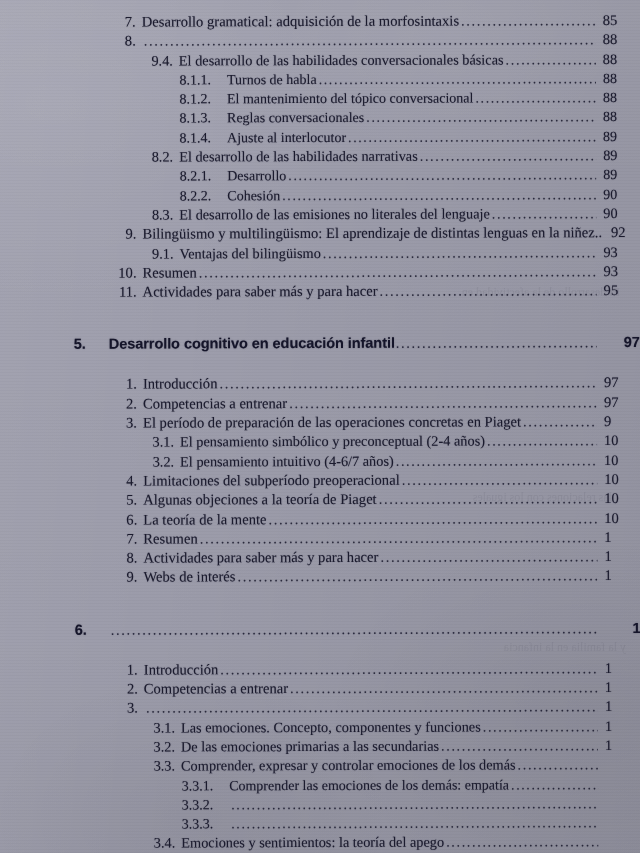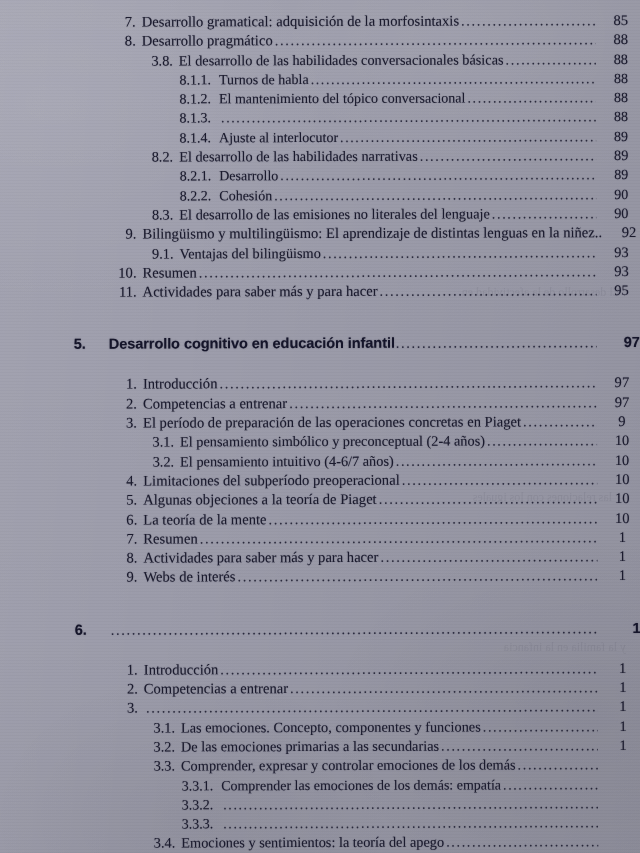--- a/index.html
+++ b/index.html
@@ -82,36 +82,36 @@
     white-space: nowrap;
     letter-spacing: 1.6px;
     margin: 0 1px 0 2px;
     opacity: 0.88;
   }
   .leader::after {
     content: "......................................................................................................................................................................";
   }
   .page {
     flex: 0 0 auto;
-    text-align: center;
+    text-align: left;
     white-space: nowrap;
     padding-left: 6px;
   }
 
   
   .lvl1 { padding-left: 118px; font-size: 14.6px; line-height: 19.3px; }
   .lvl1 .num  { width: 19px; margin-right: 6px; }
   .lvl1 .page { width: 36px; }
 
   .lvl2 { padding-left: 148px; font-size: 14.3px; line-height: 19.3px; }
   .lvl2 .num  { width: 26px; margin-right: 6px; }
   .lvl2 .page { width: 36px; }
 
   .lvl3 { padding-left: 178px; font-size: 14.0px; line-height: 19.3px; }
-  .lvl3 .num  { width: 34px; margin-right: 8px; }
+  .lvl3 .num  { width: 34px; margin-right: 16px; }
   .lvl3 .page { width: 36px; }
 
   
   .chapter {
     position: relative;
     display: flex;
     align-items: flex-end;
     padding-left: 74px;
     font-family: "Liberation Sans", "DejaVu Sans", sans-serif;
     font-weight: bold;
@@ -166,44 +166,44 @@
 
       <div id="cont-list">
           <div class="row lvl1">
             <span class="num">7.</span>
             <span class="title">Desarrollo gramatical: adquisición de la morfosintaxis</span>
             <span class="leader"></span>
             <span class="page">85</span>
           </div>
           <div class="row lvl1">
             <span class="num">8.</span>
-            <span class="title">Desarrollo pragmático</span>
             <span class="leader"></span>
             <span class="page">88</span>
           </div>
           <div class="row lvl2">
-            <span class="num">3.8.</span>
+            <span class="num">9.4.</span>
             <span class="title">El desarrollo de las habilidades conversacionales básicas</span>
             <span class="leader"></span>
             <span class="page">88</span>
           </div>
           <div class="row lvl3">
             <span class="num">8.1.1.</span>
             <span class="title">Turnos de habla</span>
             <span class="leader"></span>
             <span class="page">88</span>
           </div>
           <div class="row lvl3">
             <span class="num">8.1.2.</span>
             <span class="title">El mantenimiento del tópico conversacional</span>
             <span class="leader"></span>
             <span class="page">88</span>
           </div>
           <div class="row lvl3">
             <span class="num">8.1.3.</span>
+            <span class="title">Reglas conversacionales</span>
             <span class="leader"></span>
             <span class="page">88</span>
           </div>
           <div class="row lvl3">
             <span class="num">8.1.4.</span>
             <span class="title">Ajuste al interlocutor</span>
             <span class="leader"></span>
             <span class="page">89</span>
           </div>
           <div class="row lvl2">

